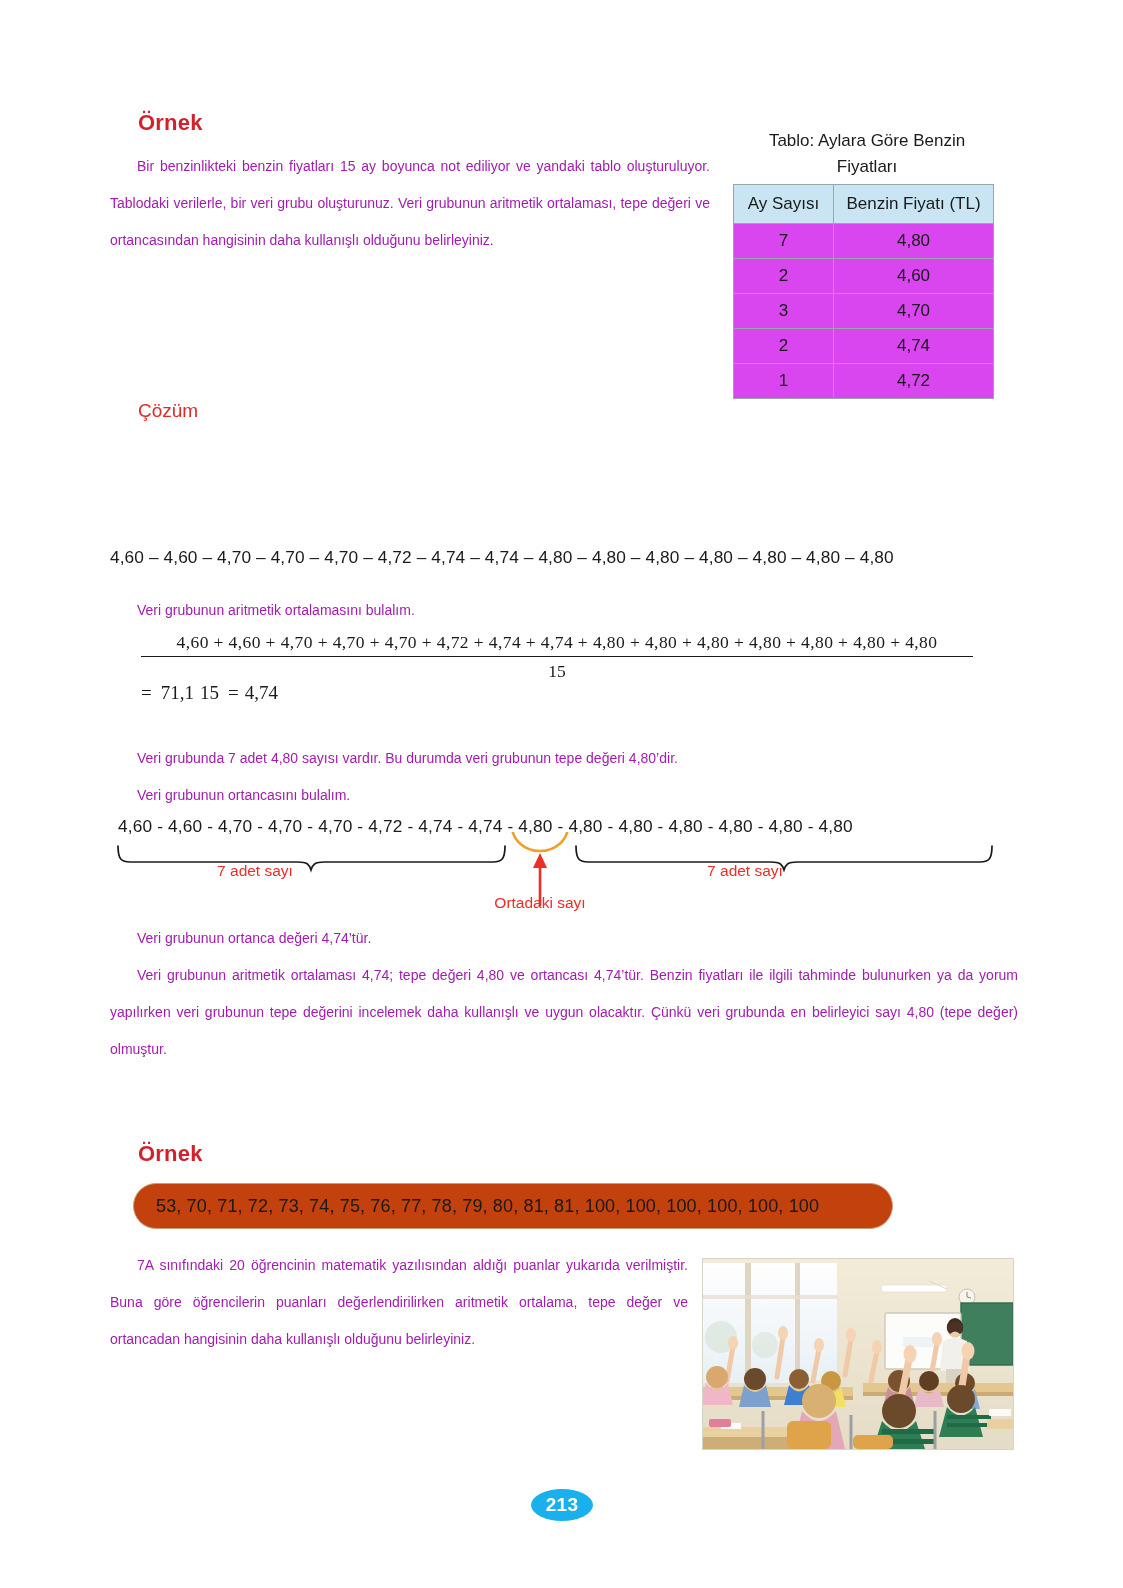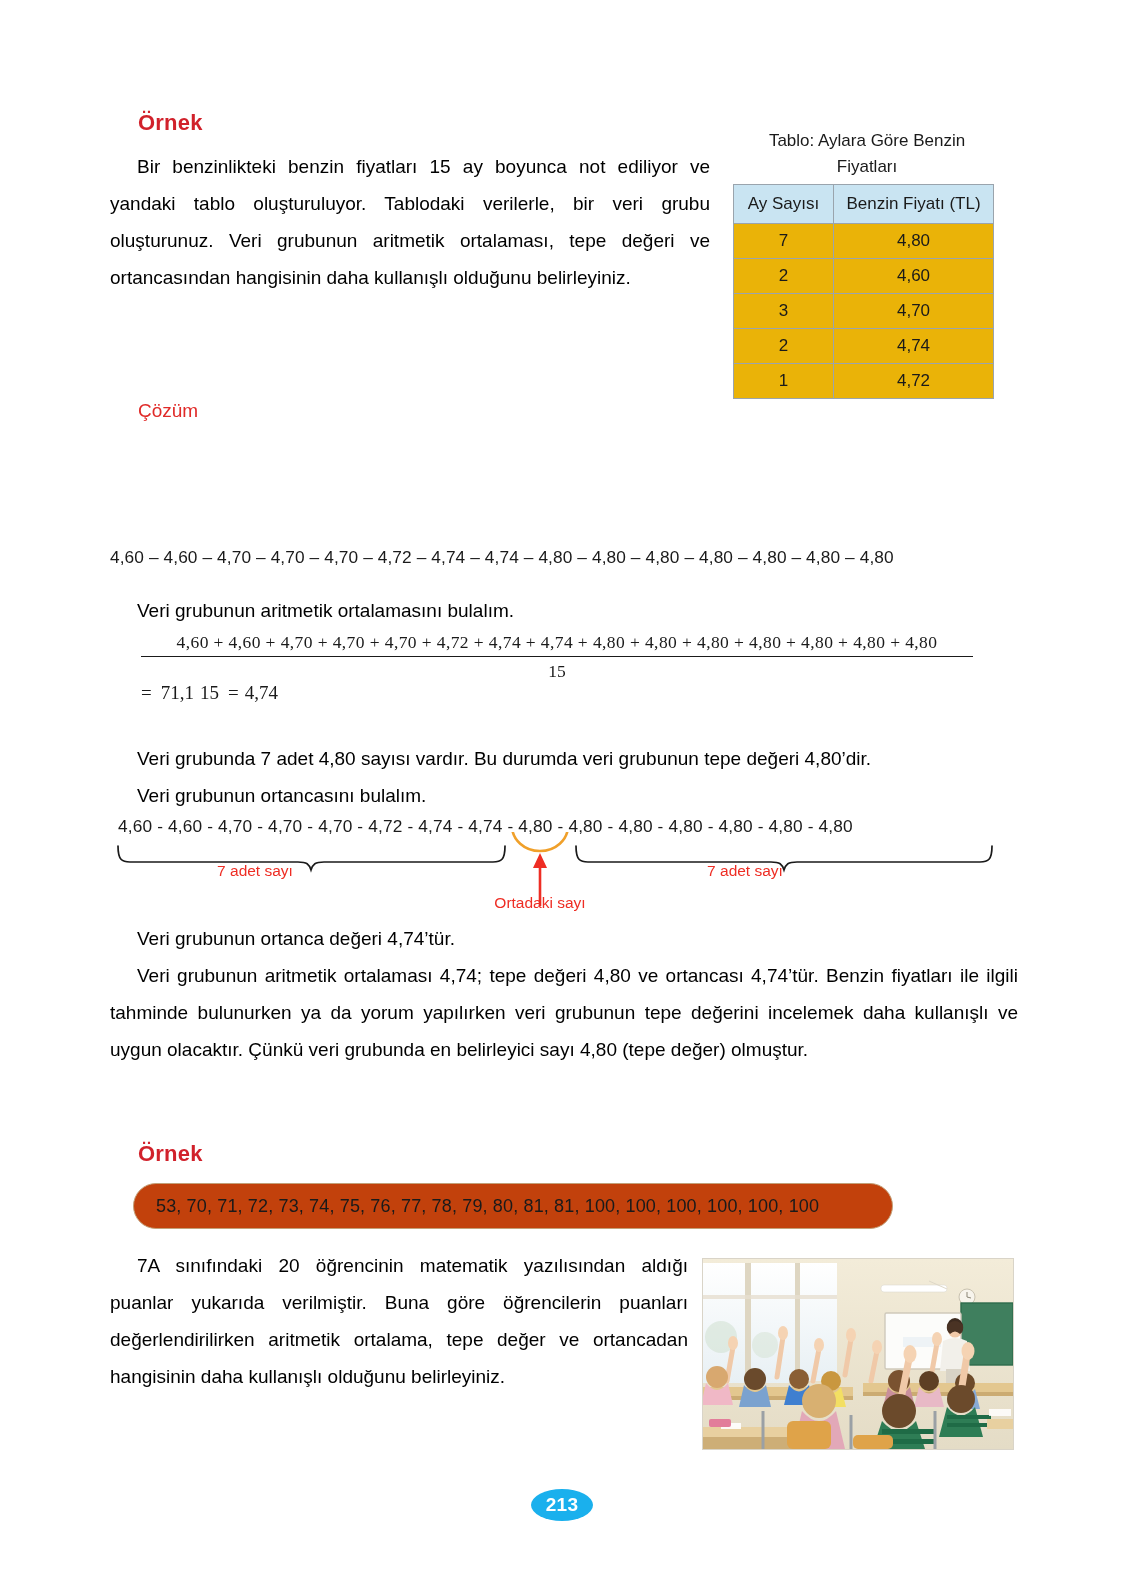--- a/index.html
+++ b/index.html
@@ -32,41 +32,41 @@
   .heading-cozum {
     position: absolute;
     font-size: 19px;
     font-weight: normal;
     color: #e02a28;
   }
 
   
   .para {
     position: absolute;
-    font-size: 19px;
+    font-size: 14px;
     line-height: 37px;
     text-align: justify;
-    color: #000000;
+    color: #a21caf;
   }
   .para.indent { text-indent: 27px; }
   .para.nojustify { text-align: left; }
 
   
   .tbl-caption {
     position: absolute;
     font-size: 17px;
     line-height: 26px;
     text-align: center;
     color: #1a1a1a;
   }
   table.data-table {
     position: absolute;
     border-collapse: collapse;
     font-size: 17px;
-    background: #eab308;
+    background: #d946ef;
     padding-left: 40px;
   }
   table.data-table th,
   table.data-table td {
     border: 1px solid #9aa4ad;
     text-align: center;
     color: #1a1a1a;
     font-weight: normal;
     padding: 0;
     height: 34px;

